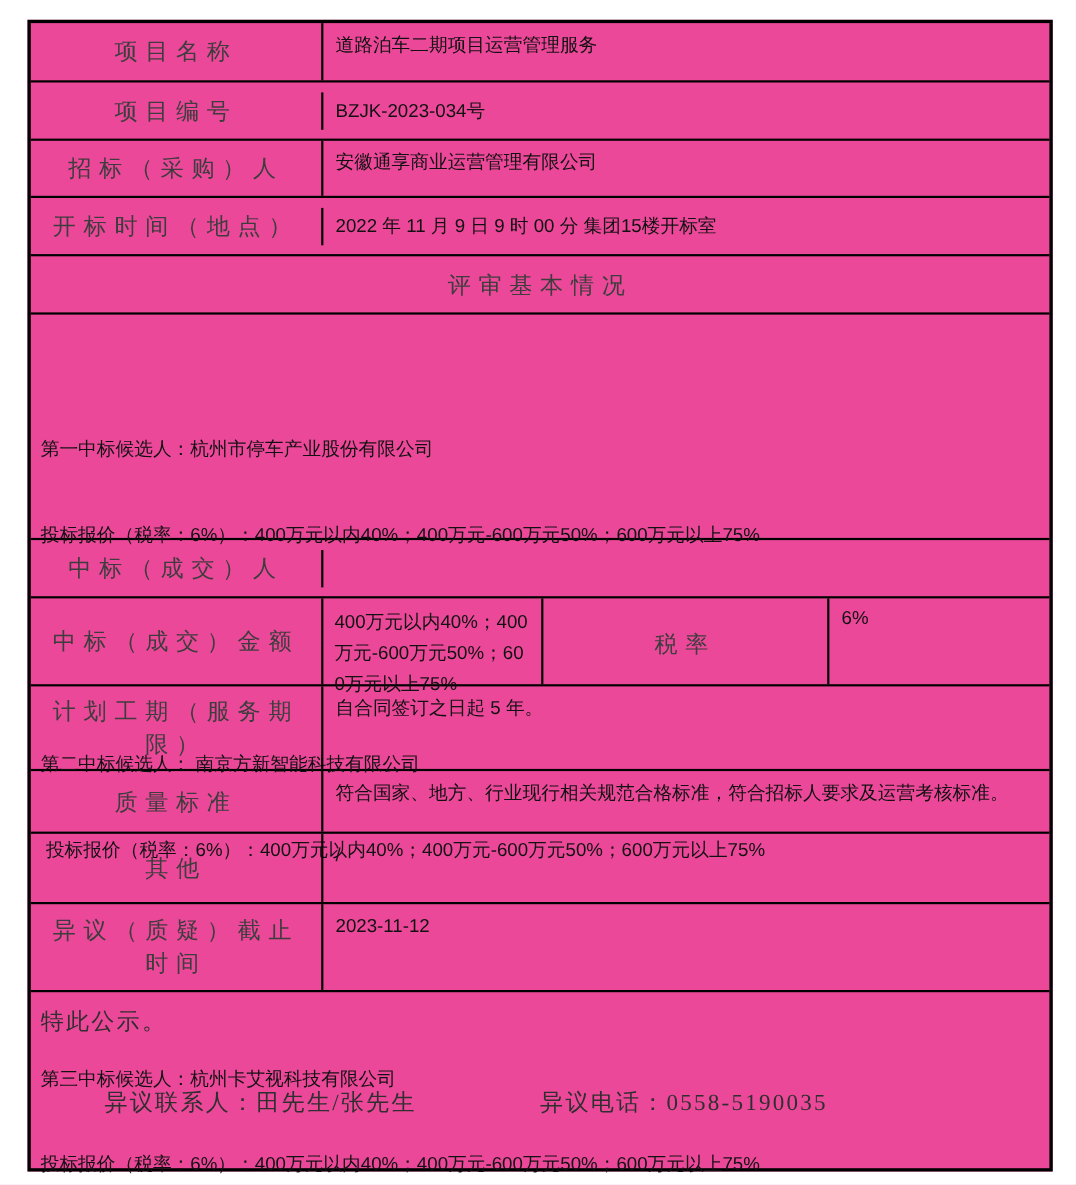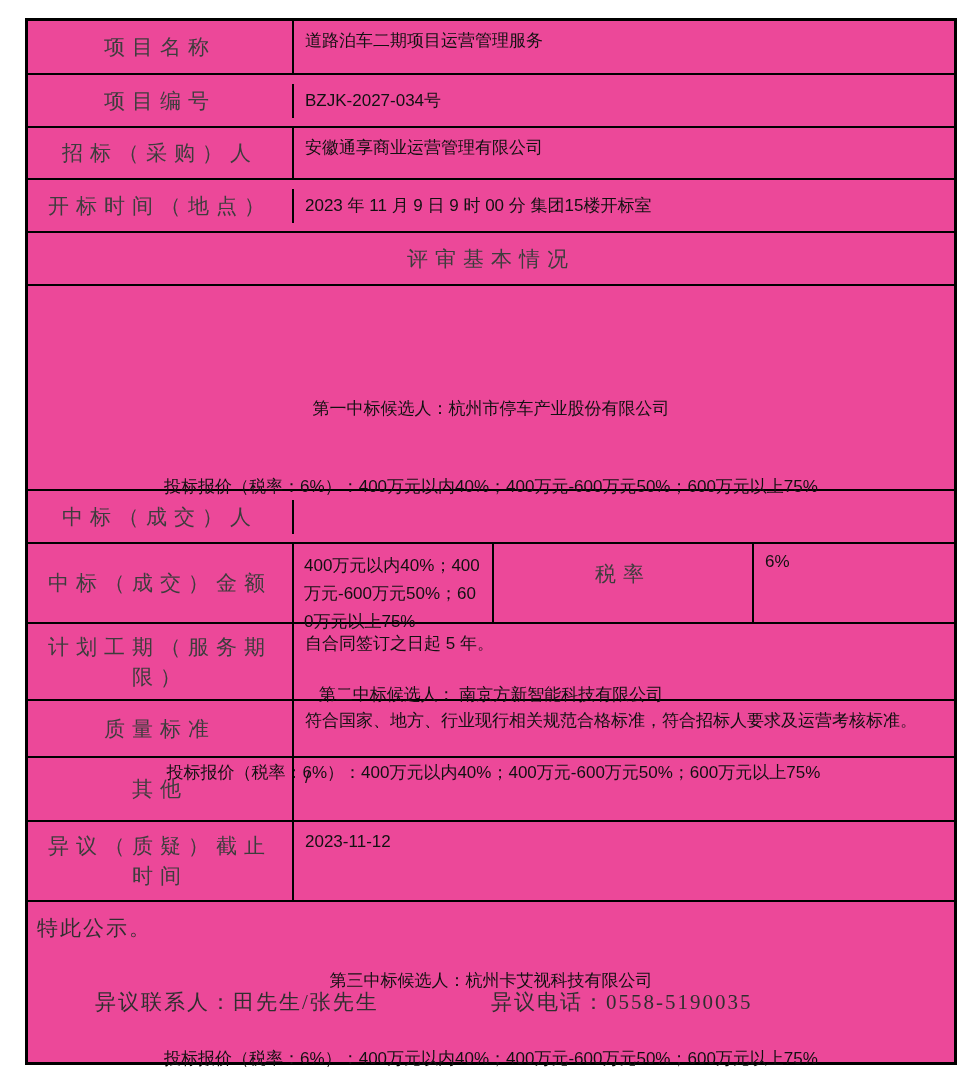--- a/index.html
+++ b/index.html
@@ -39,41 +39,40 @@
   .r-h48 { height:64px; }
   .r-h178 { height:178px; }
 
   .section-header-cell {
     flex:1; display:flex; align-items:center; justify-content:center;
     font-family:"Liberation Serif","DejaVu Serif",serif;
     font-size:21px; letter-spacing:7px; color:#3d3d3d;
   }
 
   .candidates-cell {
-    flex:1; padding:6px 26px;
+    flex:1; padding:6px 9px;
     font-size:17px; line-height:26px;
     white-space:pre-wrap;
-    text-align:center;
   }
   .candidate-group { margin-top:26px; }
   .candidate-group:first-child { margin-top:0; }
 
   .amount-value-cell {
     width:200px; flex:0 0 200px;
     border-right:2px solid #000;
     padding:8px 10px; font-size:17px; line-height:28px;
     word-break:break-all; white-space:pre-wrap;
   }
   .tax-label-cell {
     width:260px; flex:0 0 260px;
     border-right:2px solid #000;
     display:flex; align-items:flex-start; justify-content:center;
     font-family:"Liberation Serif","DejaVu Serif",serif;
     font-size:21px; letter-spacing:7px; color:#3d3d3d;
-    padding-top:16px;
+    padding-top:28px;
   }
   .tax-value-cell { flex:1; padding:8px 11px; font-size:17px; }
 
   .footer-cell {
     flex:1; padding:8px 9px;
     font-family:"Liberation Serif","DejaVu Serif",serif;
     font-size:21px; letter-spacing:2px; color:#2f2f2f;
     line-height:37px;
   }
   .footer-line { white-space:pre-wrap; }
@@ -84,31 +83,31 @@
 
 <div class="doc-table">
 
   <div class="row r-h54">
     <div class="label-cell">项目名称</div>
     <div class="value-cell">道路泊车二期项目运营管理服务</div>
   </div>
 
   <div class="row r-h53">
     <div class="label-cell">项目编号</div>
-    <div class="value-cell">BZJK-2027-034号</div>
+    <div class="value-cell">BZJK-2023-034号</div>
   </div>
 
   <div class="row r-h52">
     <div class="label-cell">招标（采购）人</div>
     <div class="value-cell">安徽通享商业运营管理有限公司</div>
   </div>
 
   <div class="row r-h53">
     <div class="label-cell">开标时间（地点）</div>
-    <div class="value-cell">2023 年 11 月 9 日 9 时 00 分 集团15楼开标室</div>
+    <div class="value-cell">2022 年 11 月 9 日 9 时 00 分 集团15楼开标室</div>
   </div>
 
   <div class="row r-h53">
     <div class="section-header-cell">评审基本情况</div>
   </div>
 
   <div class="row r-h205">
     <div class="candidates-cell">
       <div class="candidate-group">
         <div>第一中标候选人：杭州市停车产业股份有限公司</div>

